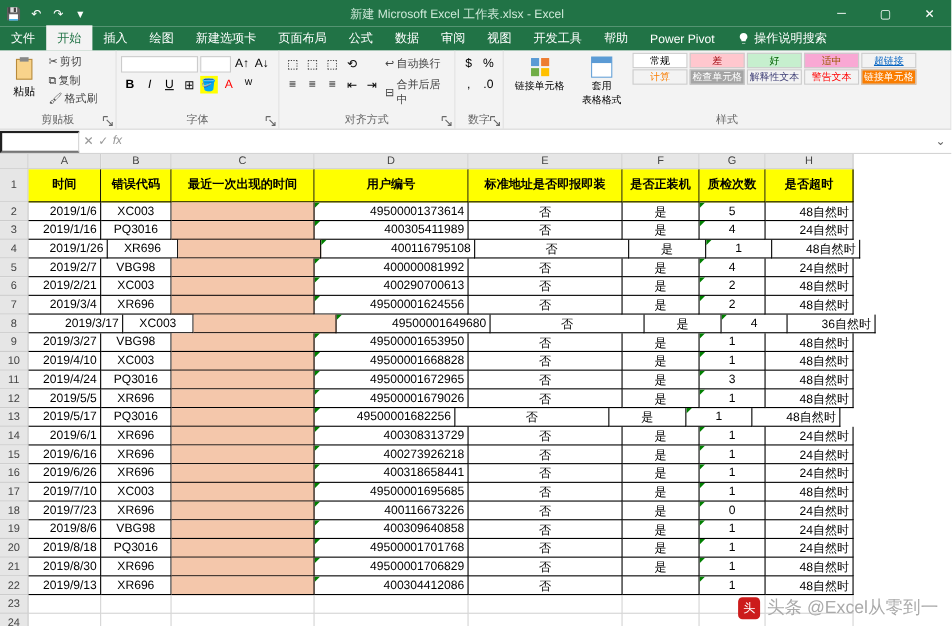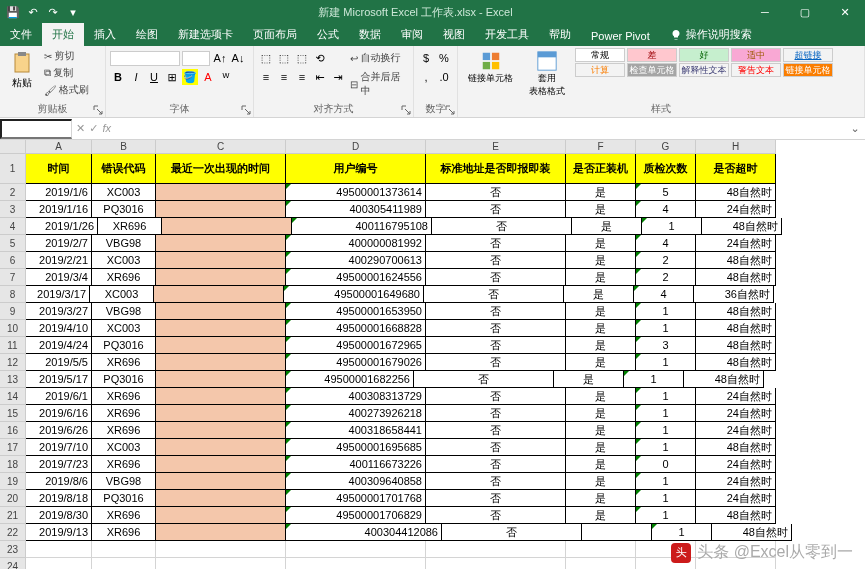--- a/index.html
+++ b/index.html
@@ -376,21 +376,21 @@
         <div class="cell data-cell right" style="width: 66px;">2019/3/4</div>
         <div class="cell data-cell center" style="width: 64px;">XR696</div>
         <div class="cell data-cell col-c-data" style="width: 130px;"></div>
         <div class="cell data-cell right green-tri" style="width: 140px;">49500001624556</div>
         <div class="cell data-cell center" style="width: 140px;">否</div>
         <div class="cell data-cell center" style="width: 70px;">是</div>
         <div class="cell data-cell center green-tri" style="width: 60px;">2</div>
         <div class="cell data-cell right" style="width: 80px;">48自然时</div>
       </div>
       <div class="row">
-        <div class="cell data-cell right" style="width: 64px;">2019/3/17</div>
+        <div class="cell data-cell right" style="width: 86px;">2019/3/17</div>
         <div class="cell data-cell center" style="width: 64px;">XC003</div>
         <div class="cell data-cell col-c-data" style="width: 130px;"></div>
         <div class="cell data-cell right green-tri" style="width: 140px;">49500001649680</div>
         <div class="cell data-cell center" style="width: 140px;">否</div>
         <div class="cell data-cell center" style="width: 70px;">是</div>
         <div class="cell data-cell center green-tri" style="width: 60px;">4</div>
         <div class="cell data-cell right" style="width: 80px;">36自然时</div>
       </div>
       <div class="row">
         <div class="cell data-cell right" style="width: 66px;">2019/3/27</div>
@@ -519,21 +519,21 @@
         <div class="cell data-cell right green-tri" style="width: 140px;">49500001706829</div>
         <div class="cell data-cell center" style="width: 140px;">否</div>
         <div class="cell data-cell center" style="width: 70px;">是</div>
         <div class="cell data-cell center green-tri" style="width: 60px;">1</div>
         <div class="cell data-cell right" style="width: 80px;">48自然时</div>
       </div>
       <div class="row">
         <div class="cell data-cell right" style="width: 66px;">2019/9/13</div>
         <div class="cell data-cell center" style="width: 64px;">XR696</div>
         <div class="cell data-cell col-c-data" style="width: 130px;"></div>
-        <div class="cell data-cell right green-tri" style="width: 156px;">400304412086</div>
+        <div class="cell data-cell right green-tri" style="width: 140px;">400304412086</div>
         <div class="cell data-cell center" style="width: 140px;">否</div>
         <div class="cell data-cell center" style="width: 70px;"></div>
         <div class="cell data-cell center green-tri" style="width: 60px;">1</div>
         <div class="cell data-cell right" style="width: 80px;">48自然时</div>
       </div>
       <div class="row">
         <div class="cell" style="width: 66px;"></div>
         <div class="cell" style="width: 64px;"></div>
         <div class="cell" style="width: 130px;"></div>
         <div class="cell" style="width: 140px;"></div>

